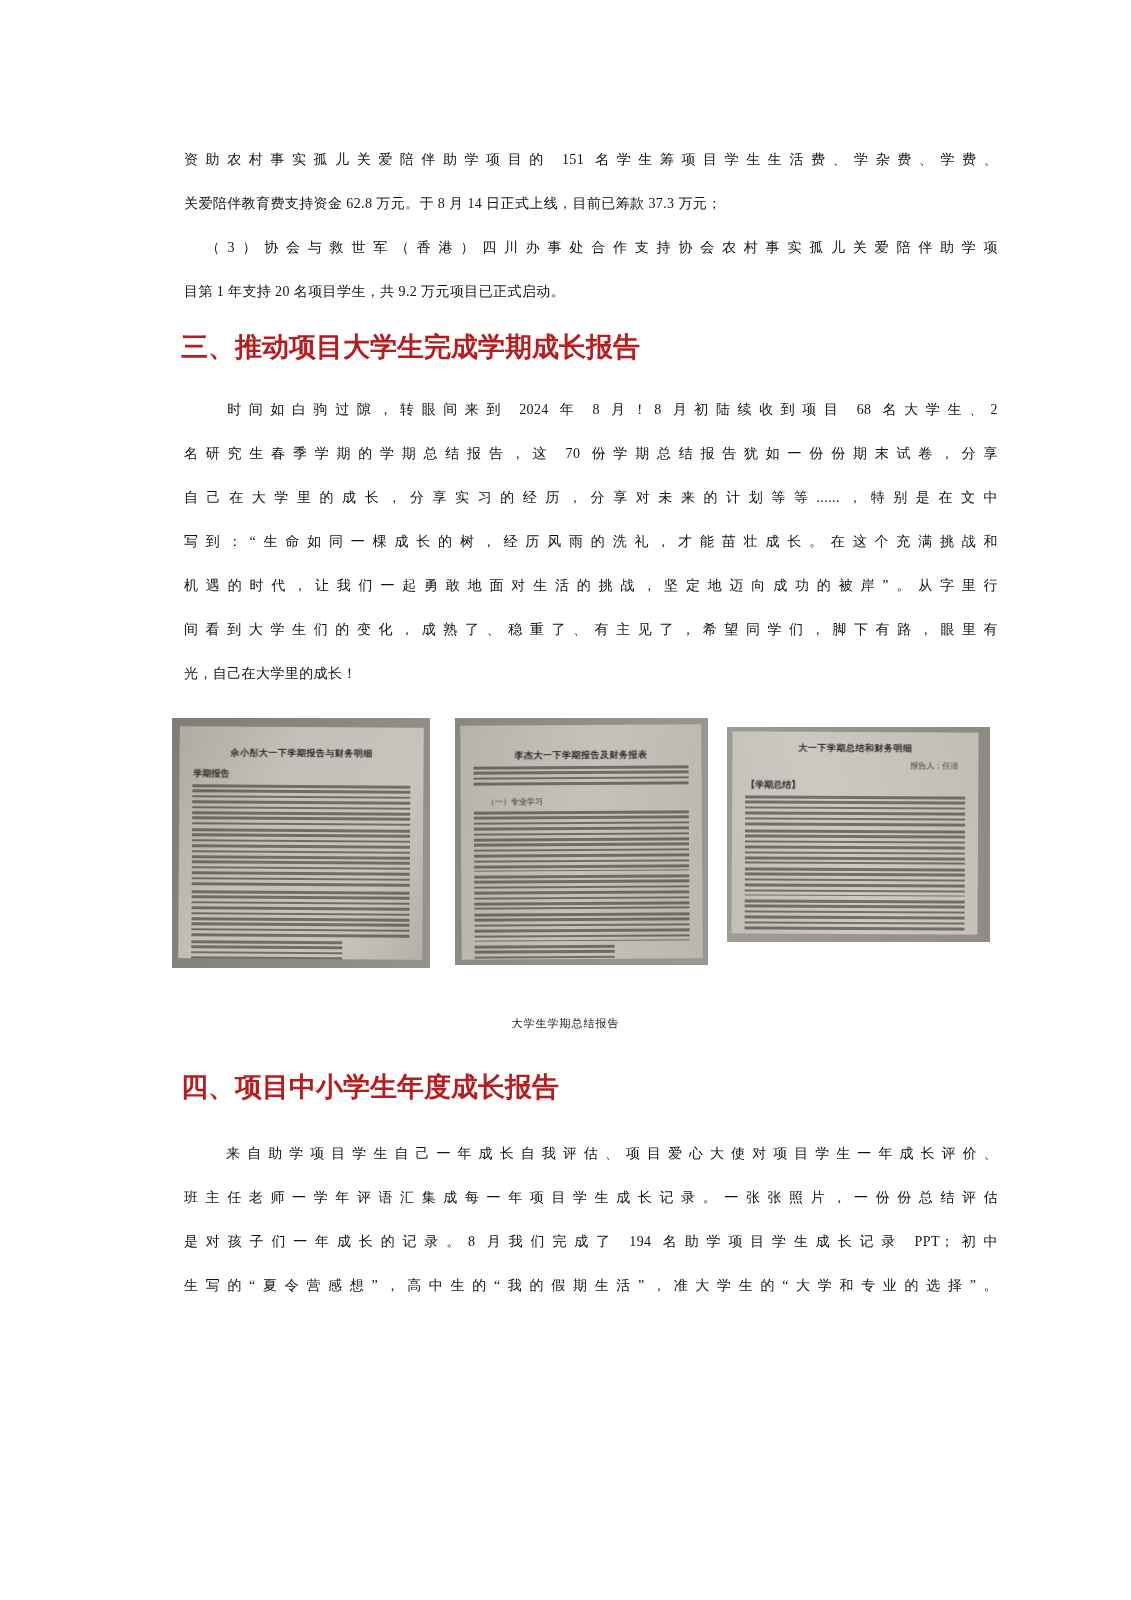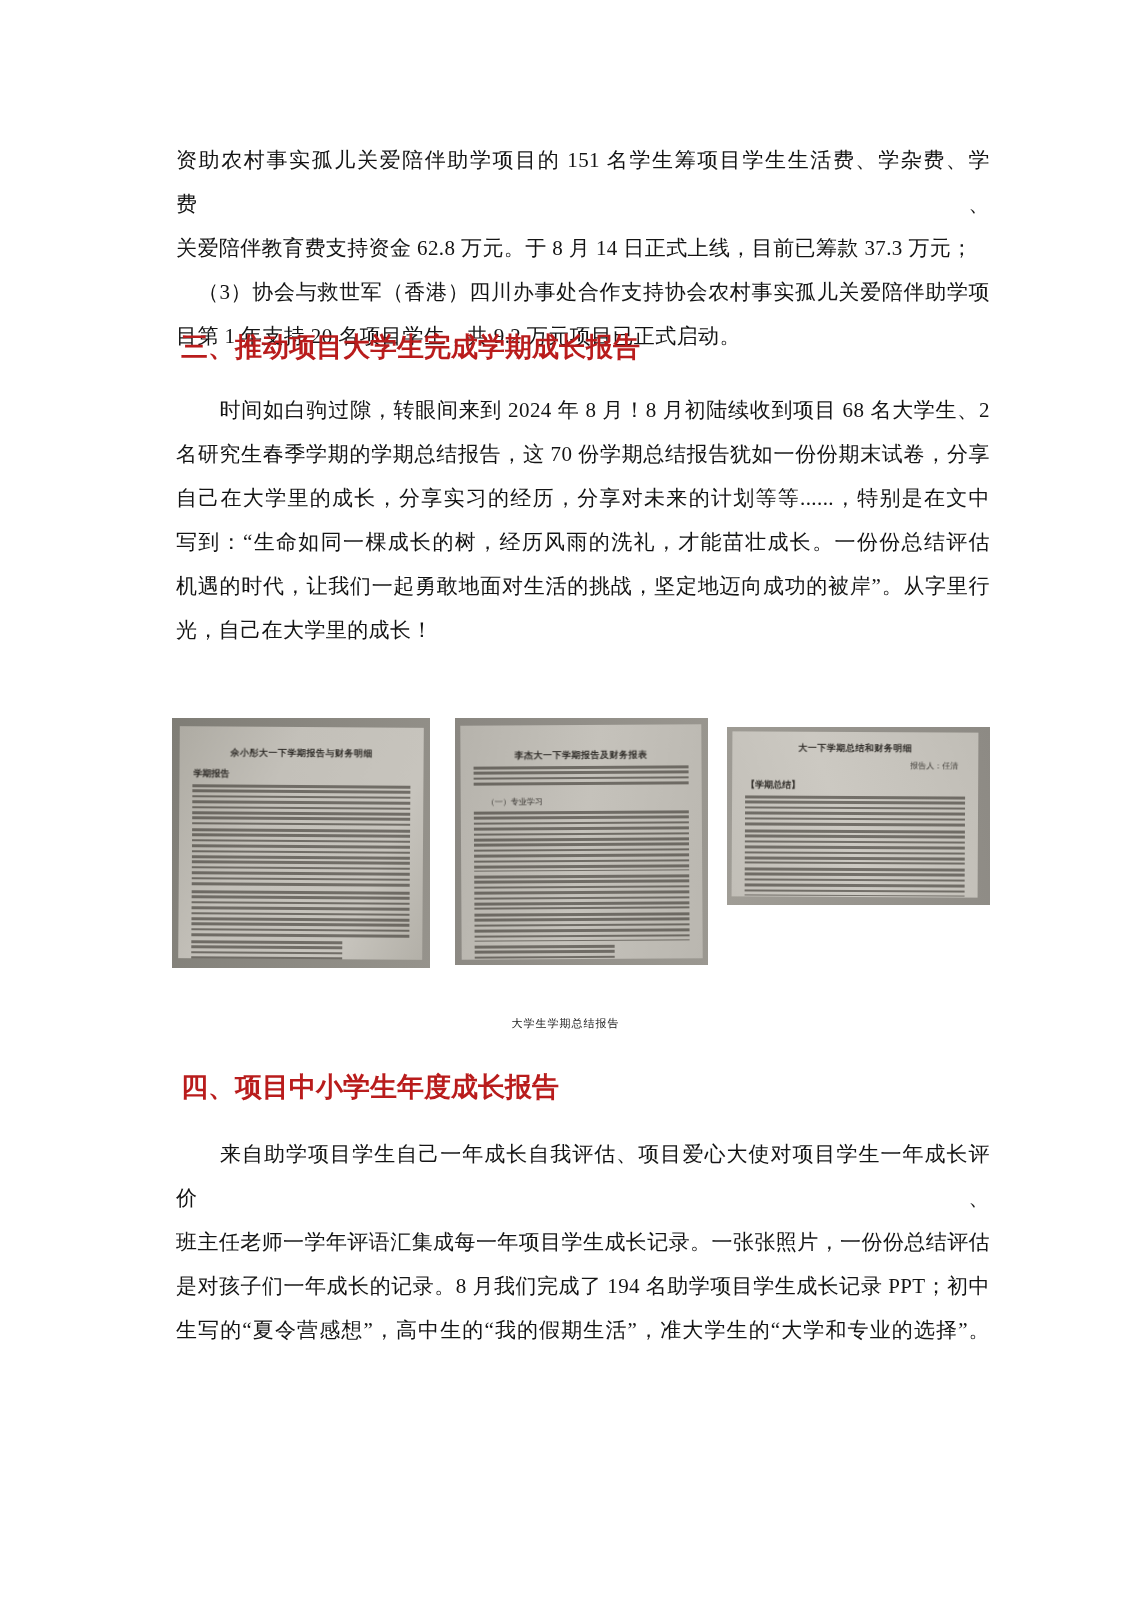--- a/index.html
+++ b/index.html
@@ -5,22 +5,22 @@
   html,body{margin:0;padding:0;background:#ffffff;}
   .page{
     position:relative;
     width:1131px;height:1600px;
     background:#ffffff;
     font-family:"Liberation Serif","DejaVu Serif",serif;
     color:#141414;
     overflow:hidden;
   }
   .textblock{
-    position:absolute;left:176px;width:814px;
-    font-size:21px;line-height:44px;letter-spacing:.4px;
+    position:absolute;left:184px;width:814px;
+    font-size:14px;line-height:44px;letter-spacing:.4px;
   }
   .line{min-height:44px;}
   .line.j{text-align:justify;text-align-last:justify;}
   .line.p{text-align:center;text-align-last:left;}
   .h{
     position:absolute;left:181px;
     font-family:"Liberation Sans","DejaVu Sans",sans-serif;
     font-weight:700;font-size:27px;line-height:34px;color:#b91c1c;
     white-space:nowrap;
   }
@@ -28,21 +28,21 @@
   .h4{top:1070px;}
   .block1{top:138px;}
   .para3{top:388px;}
   .para4{top:1132px;}
 
   
   .photos{position:absolute;left:172px;top:718px;width:818px;height:254px;}
   .photo{position:absolute;top:0;overflow:hidden;}
   .photo1{left:0;width:258px;height:250px;background:linear-gradient(105deg,#7f7d76,#96938c);}
   .photo2{left:283px;width:253px;height:247px;background:linear-gradient(100deg,#8a8781,#9b9891);}
-  .photo3{left:555px;width:263px;height:178px;top:9px;background:linear-gradient(260deg,#8d8a84,#a09d96);}
+  .photo3{left:555px;width:263px;height:215px;top:9px;background:linear-gradient(260deg,#8d8a84,#a09d96);}
   .paper{position:absolute;overflow:hidden;filter:blur(.35px);}
   .paper1{left:7px;top:9px;right:7px;bottom:9px;
     background:linear-gradient(115deg,#aeaba3,#c3c0b9 35%,#c7c4bd 75%,#b3b0a8);
     transform:rotate(.4deg);}
   .paper2{left:6px;top:7px;right:6px;bottom:6px;
     background:linear-gradient(100deg,#b6b3ac,#c5c2bb 50%,#bab7b0);
     transform:rotate(-.35deg);}
   .paper3{left:5px;top:5px;right:12px;bottom:8px;
     background:linear-gradient(250deg,#c0bdb6,#ccc9c2 55%,#c2bfb8);
     transform:rotate(.3deg);}
@@ -76,22 +76,23 @@
     <div class="line j">　（3）协会与救世军（香港）四川办事处合作支持协会农村事实孤儿关爱陪伴助学项</div>
     <div class="line p">目第 1 年支持 20 名项目学生，共 9.2 万元项目已正式启动。</div>
   </div>
 
   <div class="h h3">三、推动项目大学生完成学期成长报告</div>
 
   <div class="textblock para3">
     <div class="line j">　　时间如白驹过隙，转眼间来到 2024 年 8 月！8 月初陆续收到项目 68 名大学生、2</div>
     <div class="line j">名研究生春季学期的学期总结报告，这 70 份学期总结报告犹如一份份期末试卷，分享</div>
     <div class="line j">自己在大学里的成长，分享实习的经历，分享对未来的计划等等......，特别是在文中</div>
-    <div class="line j">写到：“生命如同一棵成长的树，经历风雨的洗礼，才能苗壮成长。一份份总结评估</div>
+    <div class="line j">写到：“生命如同一棵成长的树，经历风雨的洗礼，才能苗壮成长。在这个充满挑战和</div>
     <div class="line j">机遇的时代，让我们一起勇敢地面对生活的挑战，坚定地迈向成功的被岸”。从字里行</div>
+    <div class="line j">间看到大学生们的变化，成熟了、稳重了、有主见了，希望同学们，脚下有路，眼里有</div>
     <div class="line p">光，自己在大学里的成长！</div>
   </div>
 
   <div class="photos">
 
     <div class="photo photo1">
       <div class="paper paper1">
         <div class="ptitle">佘小彤大一下学期报告与财务明细</div>
         <div class="psub">学期报告</div>
         <div class="tex t40"></div>

